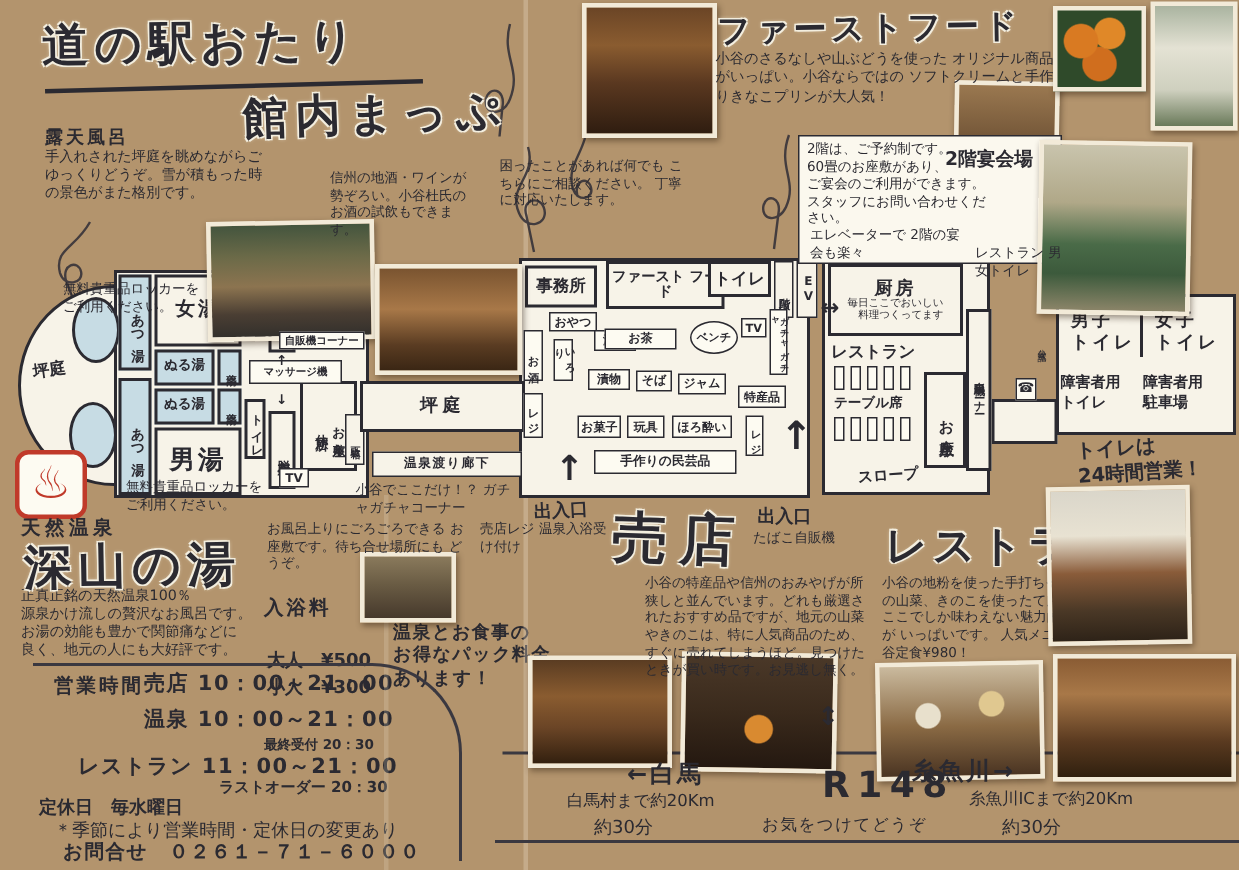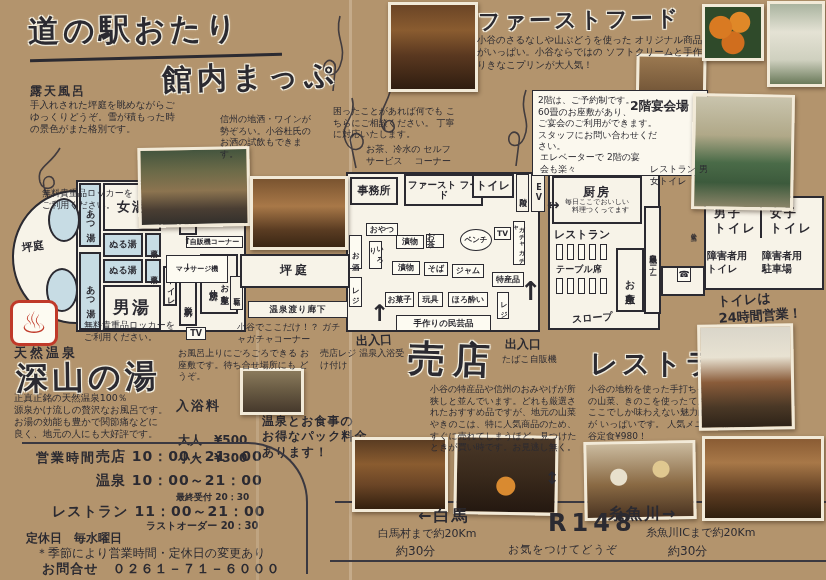--- a/index.html
+++ b/index.html
@@ -5,21 +5,21 @@
   html,body{margin:0;padding:0;}
   body{font-family:"DejaVu Sans",sans-serif;}
   #stage{position:relative;width:826px;height:580px;background:#b3946d;overflow:hidden;color:#2b2a31;}
   #stage *{box-sizing:border-box;}
   .t{position:absolute;color:#2b2a31;line-height:1.28;white-space:pre-line;}
   .halo{text-shadow:-1px -1px 0 #f3eedf,1px -1px 0 #f3eedf,-1px 1px 0 #f3eedf,1px 1px 0 #f3eedf,0 0 3px #f3eedf;}
   .bldg{position:absolute;background:#f7f3e8;border:2.5px solid #2b2a31;z-index:2;}
   .room{position:absolute;background:#f7f3e8;border:2px solid #2b2a31;display:flex;align-items:center;justify-content:center;text-align:center;font-weight:bold;z-index:3;line-height:1.1;}
   .blue{background:#c7dce4;}
   .vrl{writing-mode:vertical-rl;text-orientation:upright;letter-spacing:1px;}
-  .shelf{position:absolute;background:#fdfbf2;border:1.5px solid #2b2a31;display:flex;align-items:center;justify-content:center;font-weight:bold;z-index:4;line-height:1;margin-top:15px;}
+  .shelf{position:absolute;background:#fdfbf2;border:1.5px solid #2b2a31;display:flex;align-items:center;justify-content:center;font-weight:bold;z-index:4;line-height:1;}
   .photo{position:absolute;border:3px solid #f2ead8;box-shadow:1px 2px 4px rgba(40,25,10,.45);z-index:4;}
   .note{position:absolute;font-size:9px;line-height:1.3;z-index:5;}
   .crease{position:absolute;background:rgba(238,226,204,.3);z-index:1;}
   .line{position:absolute;border-top:2px solid #3a3840;z-index:1;}
   .arrow{position:absolute;font-weight:bold;color:#2b2a31;z-index:5;}
   .tbl{width:7px;height:16px;border:1.5px solid #2b2a31;background:#fdfbf2;display:inline-block;margin-right:4px;}
 </style>
 </head>
 <body>
 
@@ -90,42 +90,39 @@
 2階の宴会も楽々</div>
   <div class="note" style="left:650px;top:164px;width:62px;">レストラン
 男女トイレ</div>
 
   <div class="note" style="left:333px;top:106px;width:125px;">困ったことがあれば何でも
 こちらにご相談ください。
 丁寧に対応いたします。</div>
   <div class="note" style="left:220px;top:114px;width:100px;">信州の地酒・ワインが
 勢ぞろい。小谷杜氏の
 お酒の試飲もできます。</div>
-  <div class="note" style="left:366px;top:144px;width:88px;">お茶、冷水の
-セルフサービス
-　コーナー</div>
 
   <div class="bldg" style="left:12px;top:190px;width:128px;height:134px;border-radius:50%;"></div>
   <div class="t" style="left:22px;top:240px;font-size:11px;font-weight:bold;z-index:3;transform:rotate(-8deg);">坪庭</div>
   <div class="room blue" style="left:48px;top:198px;width:32px;height:44px;border-radius:50%;"></div>
   <div class="room blue" style="left:46px;top:268px;width:32px;height:44px;border-radius:50%;"></div>
 
   <div class="bldg" style="left:76px;top:180px;width:170px;height:152px;"></div>
   <div class="room blue vrl" style="left:79px;top:183px;width:22px;height:64px;font-size:9px;">あつ湯</div>
   <div class="room" style="left:103px;top:183px;width:58px;height:48px;font-size:13px;letter-spacing:2px;">女湯</div>
   <div class="room blue" style="left:103px;top:233px;width:40px;height:24px;font-size:9px;">ぬる湯</div>
   <div class="room blue vrl" style="left:145px;top:233px;width:16px;height:24px;font-size:7px;">薬湯</div>
   <div class="room vrl" style="left:163px;top:186px;width:14px;height:40px;font-size:8px;">トイレ</div>
   <div class="room vrl" style="left:179px;top:183px;width:18px;height:52px;font-size:8.5px;">脱衣所</div>
   <div class="room" style="left:199px;top:183px;width:45px;height:36px;font-size:7.5px;flex-direction:column;">
     <span>ボイラー室</span>
       <span style="font-size:6.5px;">（立入禁止）</span>
   </div>
   <div class="shelf" style="left:186px;top:221px;width:57px;height:12px;font-size:7px;">自販機コーナー</div>
-  <div class="shelf" style="left:166px;top:240px;width:62px;height:28px;font-size:7px;">マッサージ機</div>
+  <div class="shelf" style="left:166px;top:240px;width:62px;height:16px;font-size:7px;">マッサージ機</div>
   <div class="arrow" style="left:184px;top:236px;font-size:9px;">↑</div>
   <div class="room blue" style="left:103px;top:259px;width:40px;height:24px;font-size:9px;">ぬる湯</div>
   <div class="room blue vrl" style="left:145px;top:259px;width:16px;height:24px;font-size:7px;">薬湯</div>
   <div class="room blue vrl" style="left:79px;top:252px;width:22px;height:78px;font-size:9px;">あつ湯</div>
   <div class="room" style="left:103px;top:285px;width:58px;height:45px;font-size:17px;letter-spacing:2px;">男湯</div>
   <div class="room vrl" style="left:163px;top:266px;width:14px;height:40px;font-size:8px;">トイレ</div>
   <div class="room vrl" style="left:179px;top:274px;width:18px;height:52px;font-size:8.5px;">脱衣所</div>
   <div class="arrow" style="left:184px;top:262px;font-size:9px;">↓</div>
   <div class="room" style="left:200px;top:254px;width:38px;height:60px;font-size:8.5px;flex-direction:row-reverse;gap:2px;">
     <span class="vrl">お座敷</span>
@@ -145,21 +142,21 @@
   <div class="room" style="left:472px;top:174px;width:42px;height:24px;font-size:11px;">トイレ</div>
   <div class="room vrl" style="left:516px;top:174px;width:13px;height:38px;font-size:7.5px;border-width:1.5px;">階段</div>
   <div class="room vrl" style="left:531px;top:174px;width:14px;height:38px;font-size:8px;border-width:1.5px;">EV</div>
   <div class="arrow" style="left:547px;top:196px;font-size:15px;">↔</div>
 
   <div class="shelf" style="left:366px;top:208px;width:32px;height:13px;font-size:8px;">おやつ</div>
   <div class="shelf vrl" style="left:369px;top:226px;width:13px;height:28px;font-size:7px;">いろり</div>
   <div class="shelf vrl" style="left:349px;top:220px;width:13px;height:34px;font-size:7.5px;">お酒</div>
   <div class="shelf vrl" style="left:349px;top:262px;width:13px;height:30px;font-size:7.5px;">レジ</div>
   <div class="shelf" style="left:396px;top:220px;width:28px;height:14px;font-size:8px;">漬物</div>
-  <div class="shelf" style="left:426px;top:219px;width:18px;height:14px;font-size:8px;">お茶</div>
+  <div class="shelf" style="left:403px;top:219px;width:48px;height:14px;font-size:8px;">お茶</div>
   <div class="shelf" style="left:460px;top:214px;width:32px;height:22px;font-size:7.5px;border-radius:50%;">ベンチ</div>
   <div class="shelf" style="left:494px;top:212px;width:17px;height:13px;font-size:7.5px;">TV</div>
   <div class="shelf vrl" style="left:513px;top:206px;width:12px;height:44px;font-size:6px;">ガチャガチャ</div>
   <div class="shelf" style="left:392px;top:246px;width:28px;height:14px;font-size:8px;">漬物</div>
   <div class="shelf" style="left:424px;top:247px;width:24px;height:14px;font-size:8px;">そば</div>
   <div class="shelf" style="left:452px;top:249px;width:32px;height:14px;font-size:8px;">ジャム</div>
   <div class="shelf" style="left:492px;top:257px;width:32px;height:15px;font-size:8px;">特産品</div>
   <div class="shelf" style="left:385px;top:277px;width:29px;height:15px;font-size:8px;">お菓子</div>
   <div class="shelf" style="left:418px;top:277px;width:25px;height:15px;font-size:8px;">玩具</div>
   <div class="shelf" style="left:448px;top:277px;width:40px;height:15px;font-size:8px;">ほろ酔い</div>

